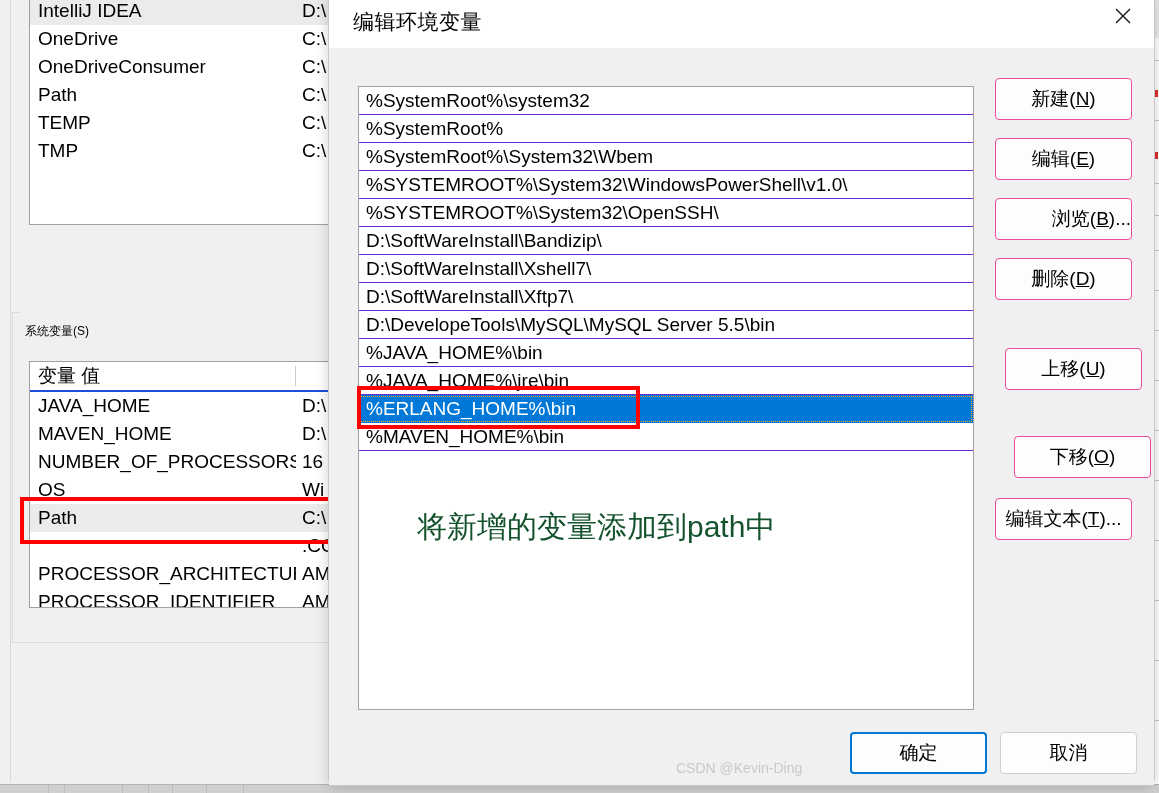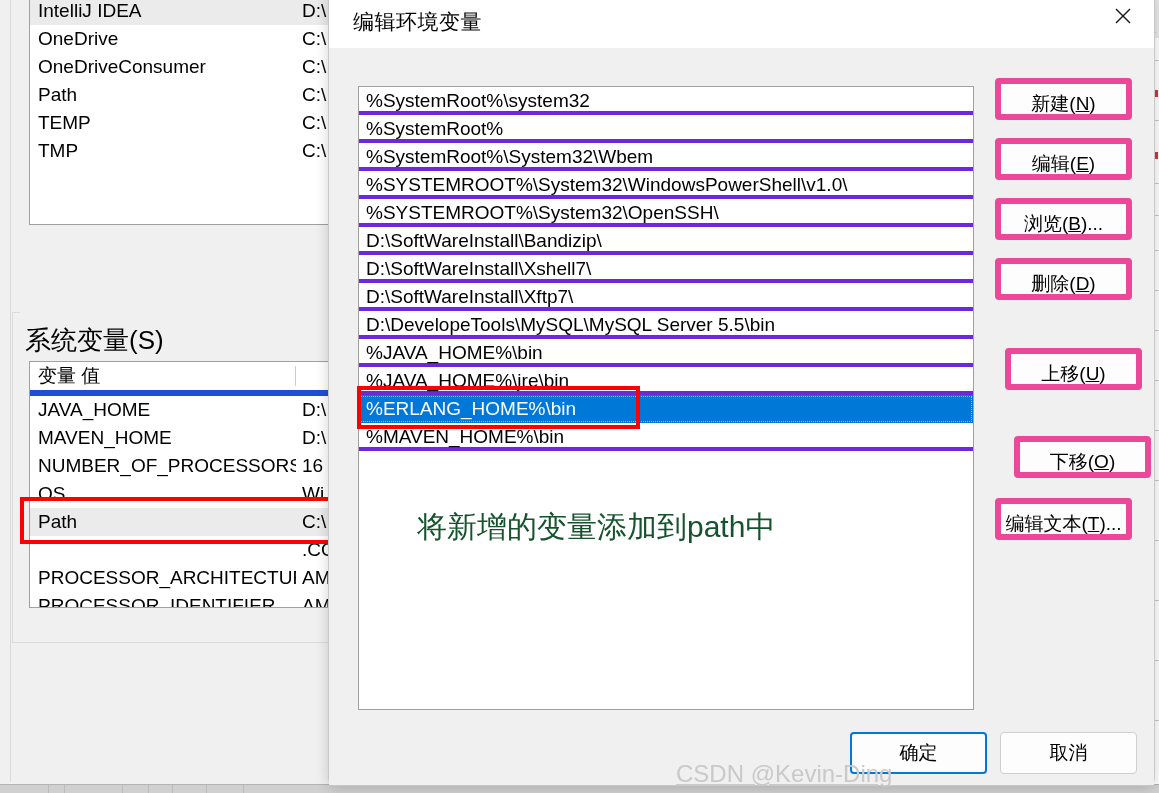--- a/index.html
+++ b/index.html
@@ -75,37 +75,37 @@
   }
   #sysvar-group-top-left {
     position: absolute;
     left: 12px; top: 312px;
     width: 8px; height: 1px;
     background: #dcdcdc;
   }
   #sysvar-legend {
     position: absolute;
     left: 20px; top: 323px;
-    font-size: 26px;
+    font-size: 12px;
     color: #000;
     background: #f0f0f0;
     padding: 0 5px;
   }
   #sys-var-list {
     left: 29px; top: 361px;
     width: 300px; height: 245px;
   }
   #sys-var-list .hdr {
     height: 28px;
     line-height: 28px;
     font-size: 19px;
     padding-left: 8px;
     position: relative;
     background: #ffffff;
-    border-bottom: 6px solid #1d4ed8;
+    border-bottom: 2px solid #1d4ed8;
   }
   #sys-var-list .hdr .sep {
     position: absolute;
     left: 265px; top: 4px;
     width: 1px; height: 20px;
     background: #cdcdcd;
   }
   #sys-var-list .hdr .vval { left: 272px; }
   .var-row.row-selected-gray {
     background: #ebebeb;
@@ -235,21 +235,21 @@
     border: 1px solid #a0a0a0;
     overflow: hidden;
   }
   .path-row {
     height: 28px;
     line-height: 27px;
     font-size: 19px;
     color: #000000;
     padding-left: 7px;
     white-space: nowrap;
-    border-bottom: 4px solid #6d28d9;
+    border-bottom: 1px solid #6d28d9;
     box-sizing: border-box;
   }
   .path-row.selected {
     background: #0078d7;
     color: #ffffff;
     outline: 1px dotted #ffb000;
     outline-offset: -2px;
     border-bottom: 1px solid #0078d7;
   }
   .path-row.blank { border-bottom: none; }
@@ -263,35 +263,35 @@
     font-weight: 500;
     white-space: nowrap;
     z-index: 30;
   }
 
   
   .dlg-btn {
     position: absolute;
     width: 137px; height: 42px;
     background: #fdfdfd;
-    border: 6px solid #ec4899;
+    border: 1px solid #ec4899;
     border-radius: 4px;
     font-size: 19px;
     font-family: "Liberation Sans", "DejaVu Sans", sans-serif;
     color: #000000;
     cursor: default;
     padding: 0;
     line-height: 40px;
     text-align: center;
   }
   .dlg-btn .mn { text-decoration: underline; }
 
   #btn-new     { left: 666px; top: 30px; }
   #btn-edit    { left: 666px; top: 90px; }
-  #btn-browse  { left: 666px; top: 150px; }
+  #btn-browse  { left: 666px; top: 150px; text-align: right; }
   #btn-delete  { left: 666px; top: 210px; }
   #btn-moveup  { left: 666px; top: 300px; margin-left: 10px; }
   #btn-movedn  { left: 685px; top: 360px; margin-top: 28px; }
   #btn-edittxt { left: 666px; top: 450px; }
 
   
   #btn-ok {
     position: absolute;
     left: 521px; top: 684px;
     width: 137px; height: 42px;
@@ -319,25 +319,24 @@
     line-height: 40px;
     text-align: center;
     cursor: default;
     padding: 0;
   }
 
   
   #watermark {
     position: absolute;
     left: 676px; top: 760px;
-    font-size: 24px;
+    font-size: 14px;
     color: #c9c9c9;
     white-space: nowrap;
     z-index: 60;
-    text-decoration: underline;
   }
 </style>
 </head>
 <body>
 
 <div id="bg-window">
   <div id="bg-window-client"></div>
 
   <div id="user-var-list" class="listbox">
     <div class="var-row row-hover">

